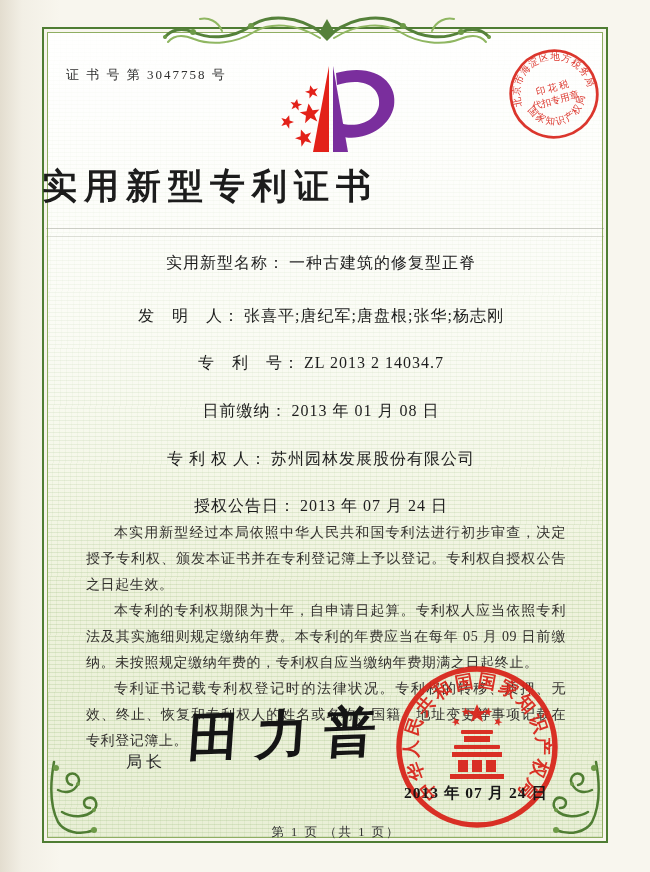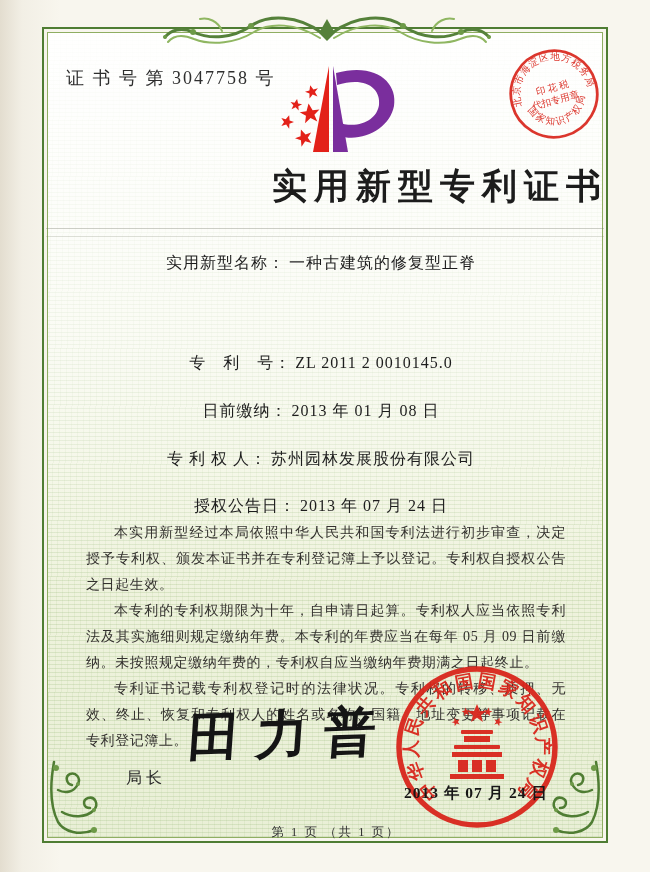--- a/index.html
+++ b/index.html
@@ -10,31 +10,31 @@
   #frame{position:absolute;left:42px;top:27px;width:566px;height:816px;
     border:2px solid #4f7d33;box-sizing:border-box;}
   #frame-inner{position:absolute;left:3px;top:3px;right:3px;bottom:3px;
     border:1px solid #8fae62;
     background:
       linear-gradient(180deg,rgba(255,255,255,.95) 0%,rgba(255,255,255,.55) 38%,rgba(255,255,255,0) 70%),
       repeating-linear-gradient(91deg,rgba(160,190,130,.14) 0 1px,transparent 1px 6px),
       repeating-linear-gradient(0deg,rgba(150,185,120,.25) 0 1px,transparent 1px 4px),
       linear-gradient(180deg,#fcfcf6 0%,#f1f4e0 55%,#e9efd6 100%);}
   .abs{position:absolute;}
-  #cert-number{left:66px;top:66px;font-size:18px;letter-spacing:2px;color:#2e2e2e;}
-  #title{left:42px;top:163px;width:566px;text-align:right;font-size:35px;font-weight:bold;
+  #cert-number{left:66px;top:66px;font-size:13px;letter-spacing:2px;color:#2e2e2e;}
+  #title{left:42px;top:163px;width:566px;text-align:left;font-size:35px;font-weight:bold;
     letter-spacing:7px;color:#1c1c1c;}
   .hairline{left:46px;width:558px;height:1px;background:rgba(110,110,100,.30);}
   .field-row{left:86px;width:470px;font-size:16px;color:#1d1d1d;letter-spacing:1px;white-space:nowrap;text-align:center;}
   .field-label{font-weight:normal;}
   .field-value{margin-left:4px;}
   #paragraphs{left:78px;top:520px;width:480px;font-size:14px;line-height:26px;
     color:#33312e;letter-spacing:.6px;text-align:justify;margin-left:8px;}
   #paragraphs p{margin:0;text-indent:2em;}
-  #director-row{left:126px;top:768px;font-size:16px;letter-spacing:4px;color:#2a2a2a;text-align:right;}
+  #director-row{left:126px;top:752px;font-size:16px;letter-spacing:4px;color:#2a2a2a;text-align:right;}
   #signature{left:188px;top:700px;font-size:52px;font-weight:bold;color:#151515;
     letter-spacing:16px;transform:rotate(-2deg) skewX(-6deg);font-family:"DejaVu Sans",sans-serif;}
   #footer{left:42px;top:824px;width:588px;text-align:center;font-size:12.5px;
     letter-spacing:2px;color:#2f2f2f;}
   #seal-date{left:404px;top:783px;font-size:15.5px;letter-spacing:1px;color:#171717;
     z-index:6;font-weight:bold;}
   .seal svg, .orn svg, #logo svg{display:block;}
   #top-seal{left:506px;top:46px;width:96px;height:96px;z-index:5;opacity:.92;}
   #bottom-seal{left:392px;top:662px;width:170px;height:170px;z-index:5;opacity:.95;}
   #logo{left:255px;top:56px;width:150px;height:108px;}
@@ -149,22 +149,25 @@
   </div>
 
   <div id="title" class="abs">实用新型专利证书</div>
 
   <div class="abs hairline" style="top:228px"></div>
   <div class="abs hairline" style="top:236px;opacity:.6"></div>
 
   <div class="abs field-row" style="top:253px">
     <span class="field-label">实用新型名称：</span><span class="field-value">一种古建筑的修复型正脊</span>
   </div>
+  <div class="abs field-row" style="top:306px">
+    <span class="field-label">发　明　人：</span><span class="field-value">张喜平;唐纪军;唐盘根;张华;杨志刚</span>
+  </div>
   <div class="abs field-row" style="top:353px">
-    <span class="field-label">专　利　号：</span><span class="field-value">ZL 2011 2 0010145.0</span>
+    <span class="field-label">专　利　号：</span><span class="field-value">ZL 2013 2 14034.7</span>
   </div>
   <div class="abs field-row" style="top:401px">
     <span class="field-label">日前缴纳：</span><span class="field-value">2013 年 01 月 08 日</span>
   </div>
   <div class="abs field-row" style="top:449px">
     <span class="field-label">专 利 权 人：</span><span class="field-value">苏州园林发展股份有限公司</span>
   </div>
   <div class="abs field-row" style="top:496px">
     <span class="field-label">授权公告日：</span><span class="field-value">2013 年 07 月 24 日</span>
   </div>

